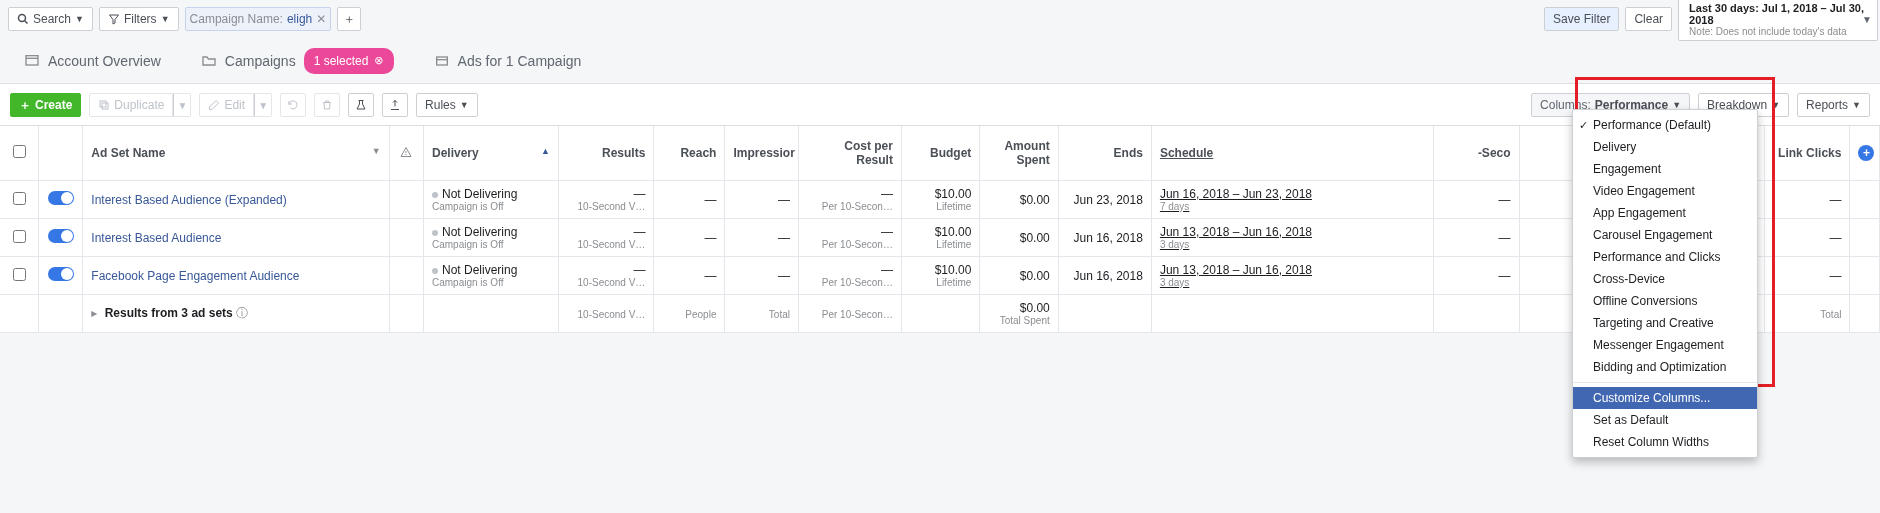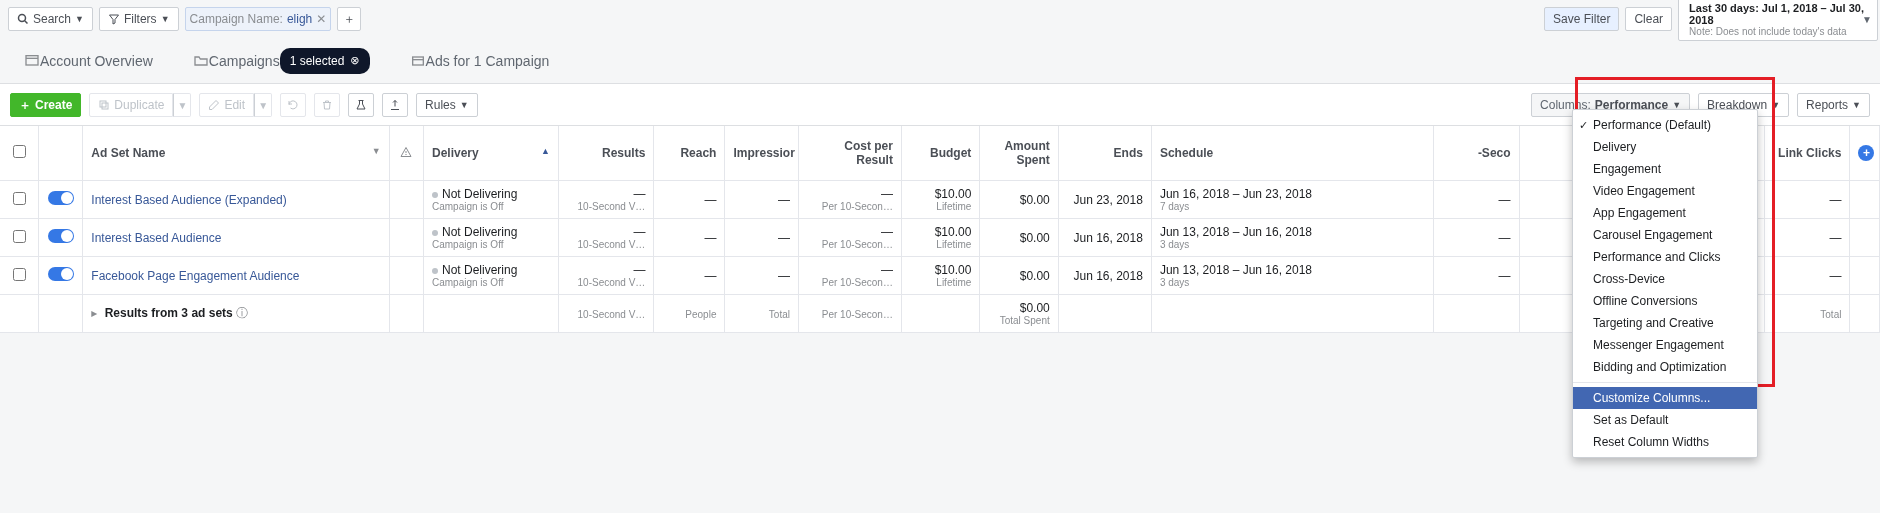--- a/index.html
+++ b/index.html
@@ -32,25 +32,25 @@
   .date-range {
     border:1px solid #ccd0d5; background:#fff; border-radius:2px;
     padding:3px 10px 3px 10px; width:200px;
   }
   .date-range .title { font-weight:bold; font-size:11px; color:#1c1e21; }
   .date-range .note  { font-size:10px; color:#8a8d91; }
   .date-range-wrap { display:flex; align-items:center; }
   .date-range-caret { font-size:10px; color:#606770; margin-left:-16px; }
 
   .tabrow { display:flex; align-items:flex-end; padding:0 10px; height:46px; border-bottom:1px solid #dddfe2; gap:12px; }
-  .tab { display:flex; align-items:center; padding:10px 14px; border-radius:4px 4px 0 0; font-size:14px; color:#606770; cursor:pointer; height:100%; }
+  .tab { display:flex; align-items:center; gap:8px; padding:10px 14px; border-radius:4px 4px 0 0; font-size:14px; color:#606770; cursor:pointer; height:100%; }
   .tab svg { width:16px; height:16px; }
   .tab.active { background:#fff; border:1px solid #dddfe2; border-bottom:1px solid #fff; margin-bottom:-1px; color:#385898; }
   .tab.active .tablabel { color:#385898; font-weight:600; }
-  .selbadge { background:#0f172a; color:#fff; border-radius:10px; padding:6px 10px; font-size:12px; display:inline-flex; align-items:center; gap:6px; }
+  .selbadge { background:#ec4899; color:#fff; border-radius:10px; padding:6px 10px; font-size:12px; display:inline-flex; align-items:center; gap:6px; }
   .selbadge .x { font-size:11px; cursor:pointer; }
 
   .toolbar { display:flex; align-items:center; padding:8px 10px; gap:8px; background:#fff; border-top:1px solid #fff; border-bottom:1px solid #dddfe2; }
   .btn-green { background:#42b72a; color:#fff; border-color:#42b72a; font-weight:600; }
   .btn-disabled { color:#bec3c9; border-color:#e4e6eb; cursor:default; }
   .iconbtn { width:26px; padding:3px 0; justify-content:center; }
   .btn-caret { width:18px; padding:0; justify-content:center; font-size:10px; border-left:none; }
   .btn-group { display:inline-flex;justify-content:center; }
   .btn-group > .btn + .btn { border-left:1px solid #ccd0d5; border-top-left-radius:0; border-bottom-left-radius:0; }
   .btn-group > .btn:first-child { border-top-right-radius:0; border-bottom-right-radius:0; }
@@ -71,21 +71,21 @@
   .grid .name  { width:250px; }
   .grid .warn  { width:28px; text-align:center; }
   .grid .delv  { width:110px; text-align:left; }
   .grid .res   { width:78px; }
   .grid .reach { width:58px; }
   .grid .impr  { width:60px; }
   .grid .cpr   { width:84px; }
   .grid .budg  { width:64px; }
   .grid .spent { width:64px; }
   .grid .ends  { width:76px; }
-  .grid .sched { width:230px; }
+  .grid .sched { width:230px;text-decoration:underline; }
   .grid .vid10 { width:70px; }
   .grid .vid30 { width:70px; }
   .grid .vid100{ width:70px; }
   .grid .vavg  { width:60px; }
   .grid .link  { width:70px; }
   .grid .add   { width:24px; }
   .subtext { color:#8a8d91; font-size:10px; }
   .linklike { color:#385898; cursor:pointer; }
   .th-sort { color:#385898; }
   .dot-off { display:inline-block; width:6px; height:6px; border-radius:50%; background:#bec3c9; margin-right:4px; vertical-align:middle; }

